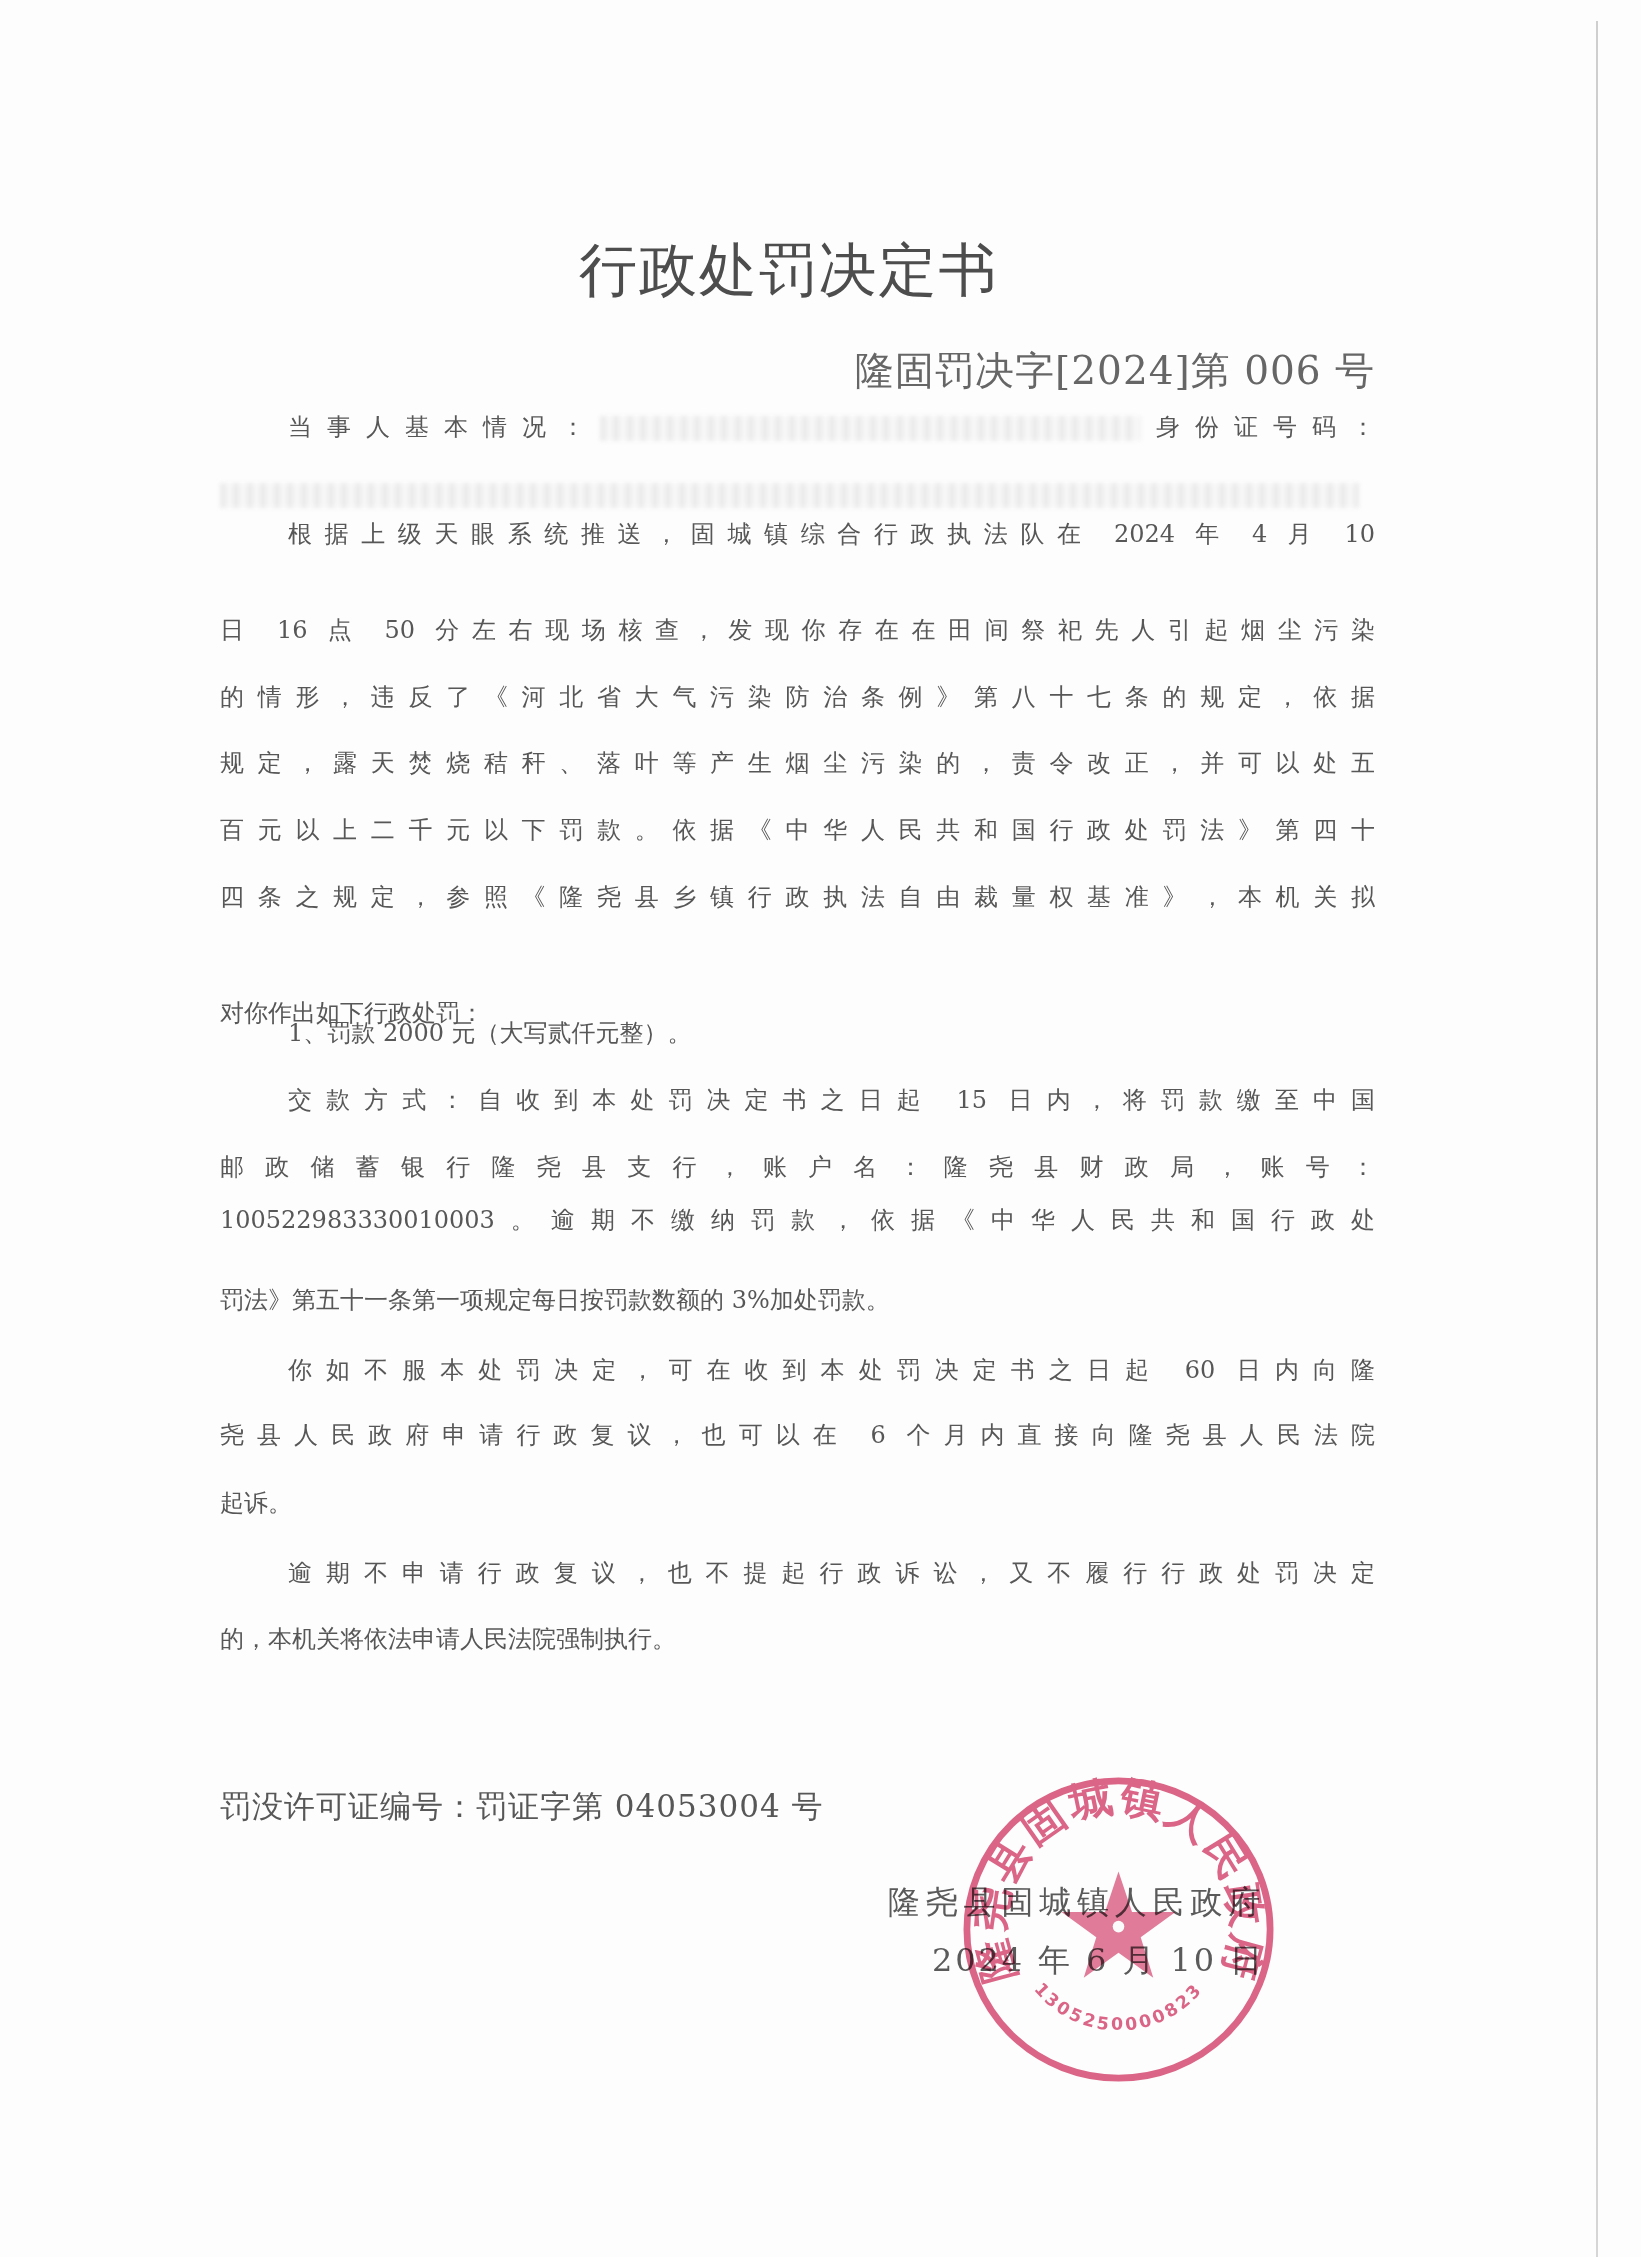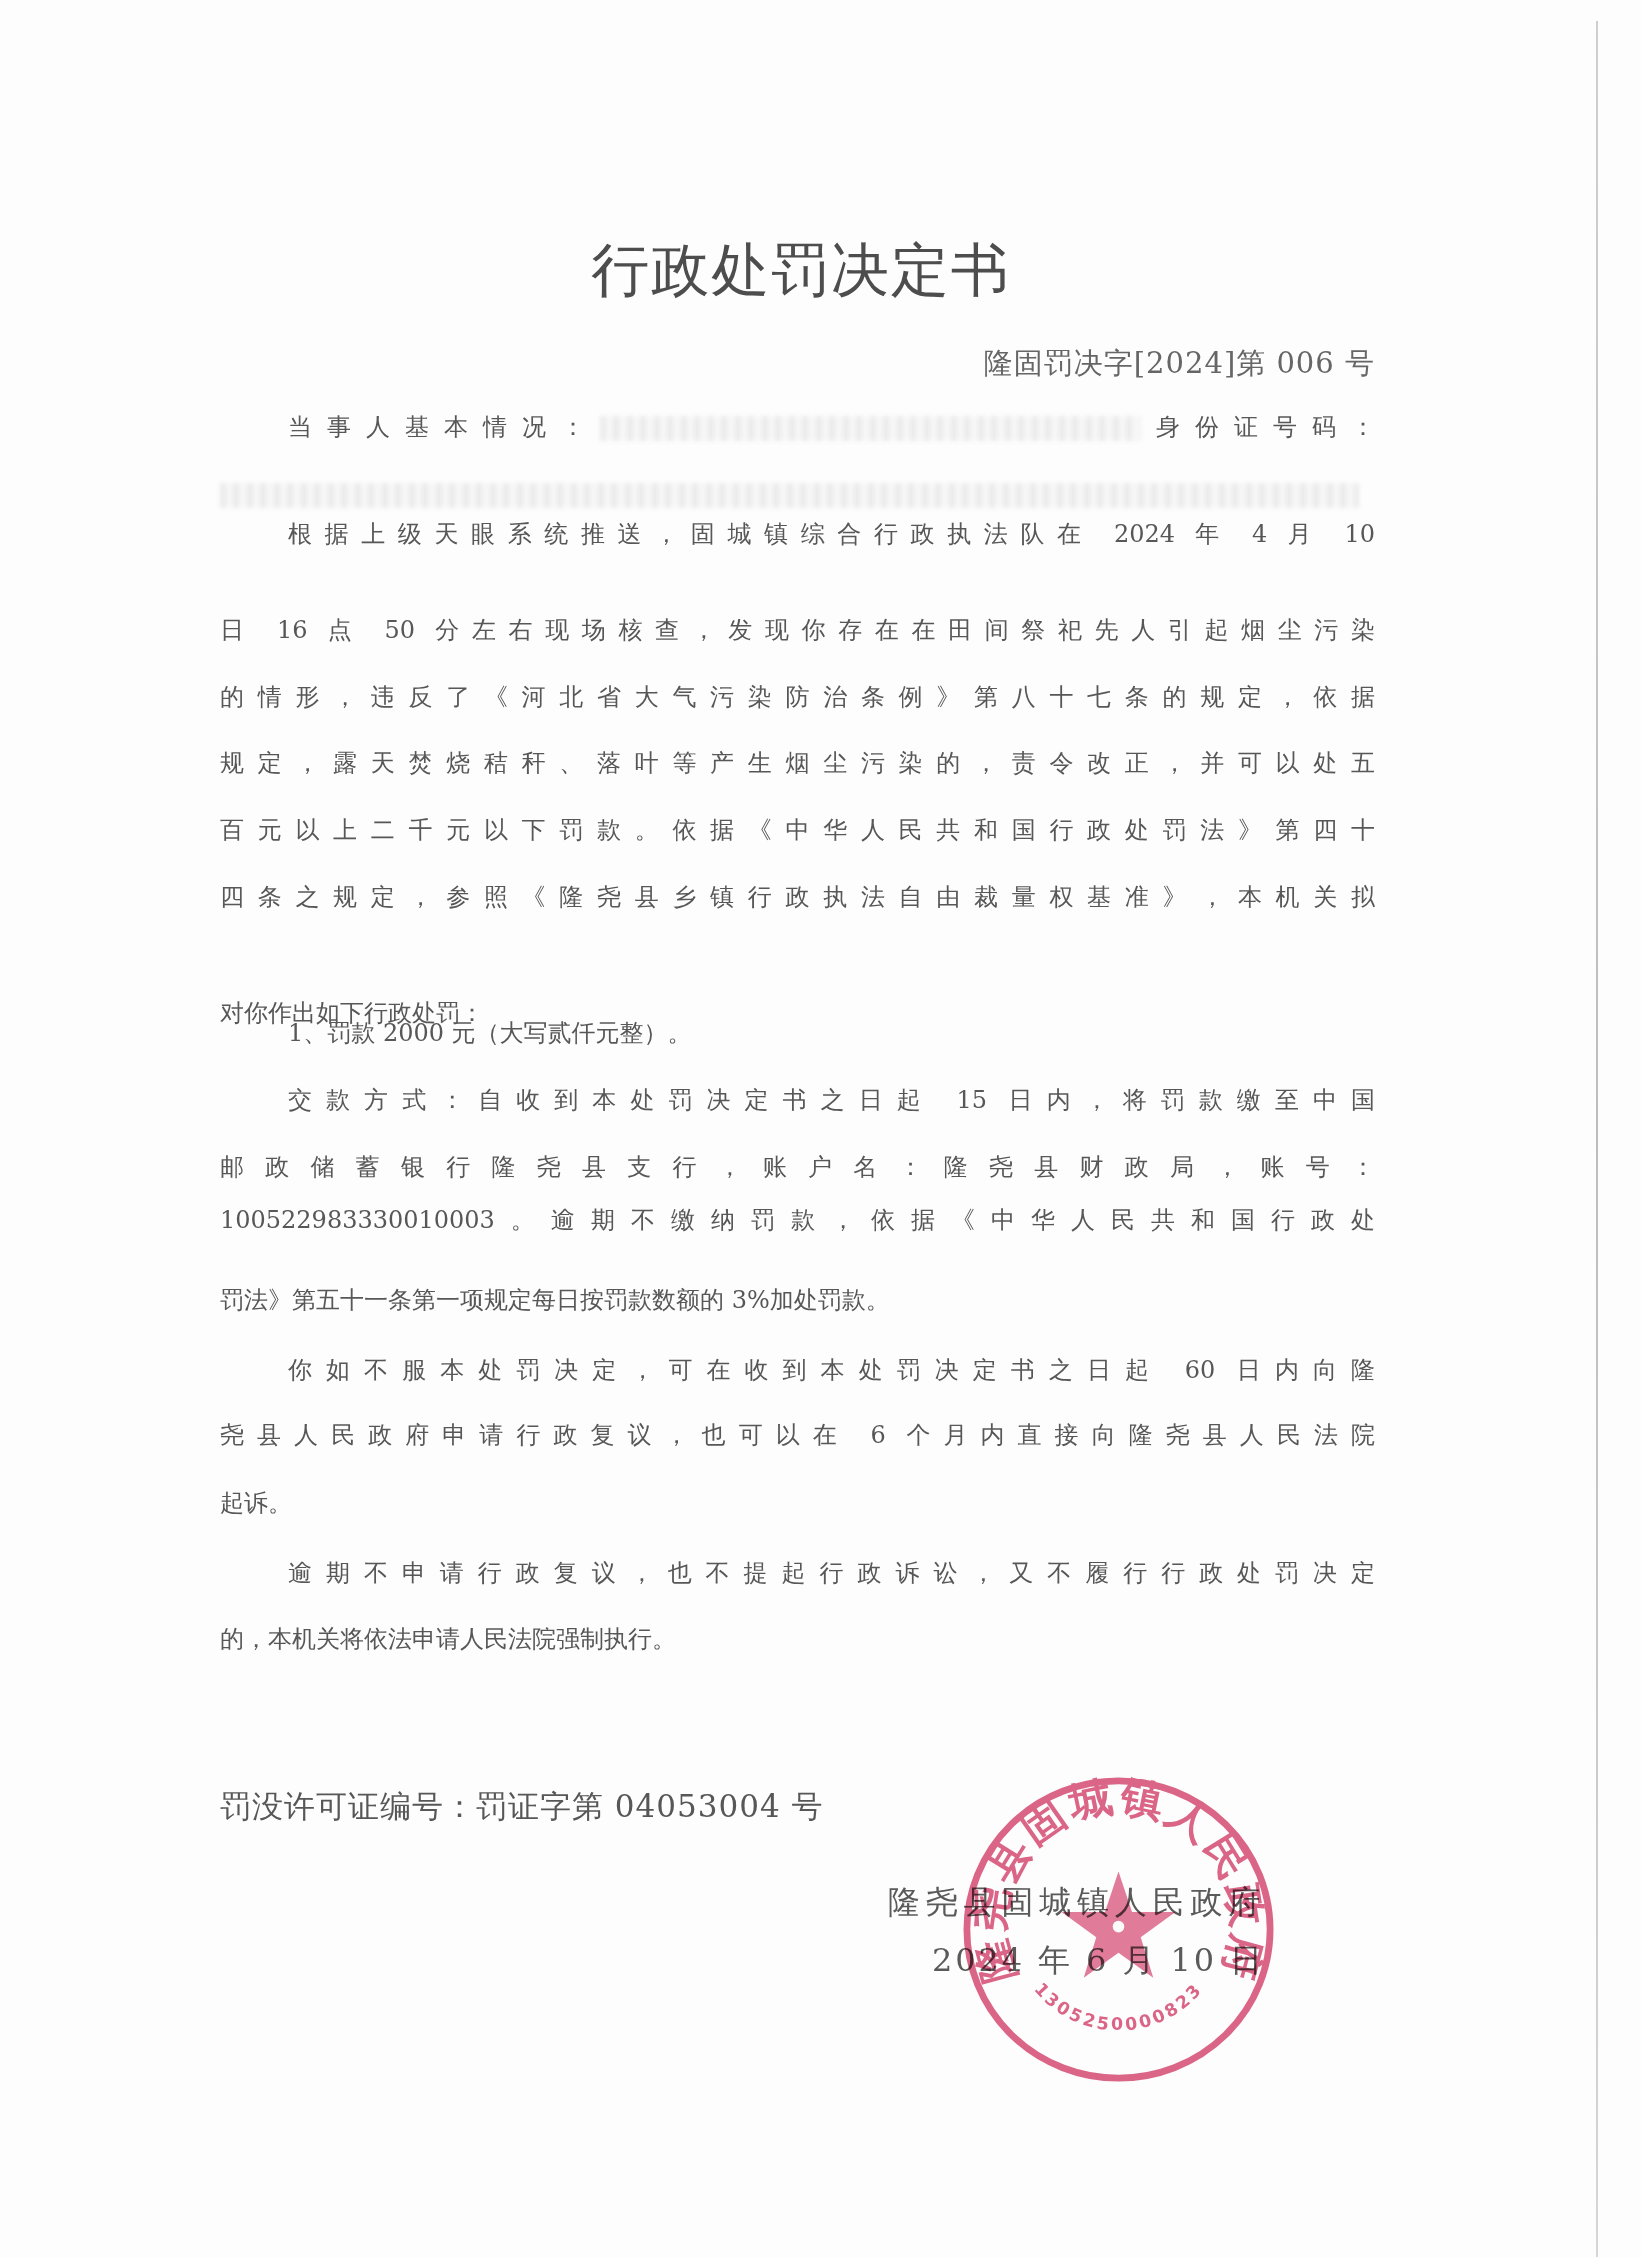--- a/index.html
+++ b/index.html
@@ -9,26 +9,26 @@
     font-family: "DejaVu Serif", "Liberation Serif", serif;
     color: #575757;
   }
   .page-edge {
     position: absolute; left: 1596px; top: 21px; width: 1.9px; height: 2236px;
     background: linear-gradient(#cfcfcf, #bdbdbd 50%, #d6d6d6);
   }
   .title {
     position: absolute; left: 579px; top: 232px; width: 444px;
     font-family: "DejaVu Sans", "Liberation Sans", sans-serif;
-    font-size: 58px; letter-spacing: 1.9px; color: #4d4d4d; text-align: center;
+    font-size: 58px; letter-spacing: 1.9px; color: #4d4d4d; 
     white-space: nowrap;
   }
   .docno {
     position: absolute; right: 266px; top: 344px;
-    font-size: 29px; color: #666; white-space: nowrap; letter-spacing: 1px;
+    font-size: 39px; color: #666; white-space: nowrap; letter-spacing: 1px;
   }
   .line {
     position: absolute; left: 220px; width: 1155px;
     font-size: 24px; line-height: 42px; height: 42px;
     white-space: nowrap; text-align: justify; text-align-last: justify;
     color: #575757;
   }
   .line.indent { left: 288px; width: 1087px; }
   .line.short { text-align-last: left; }
   .redact {

